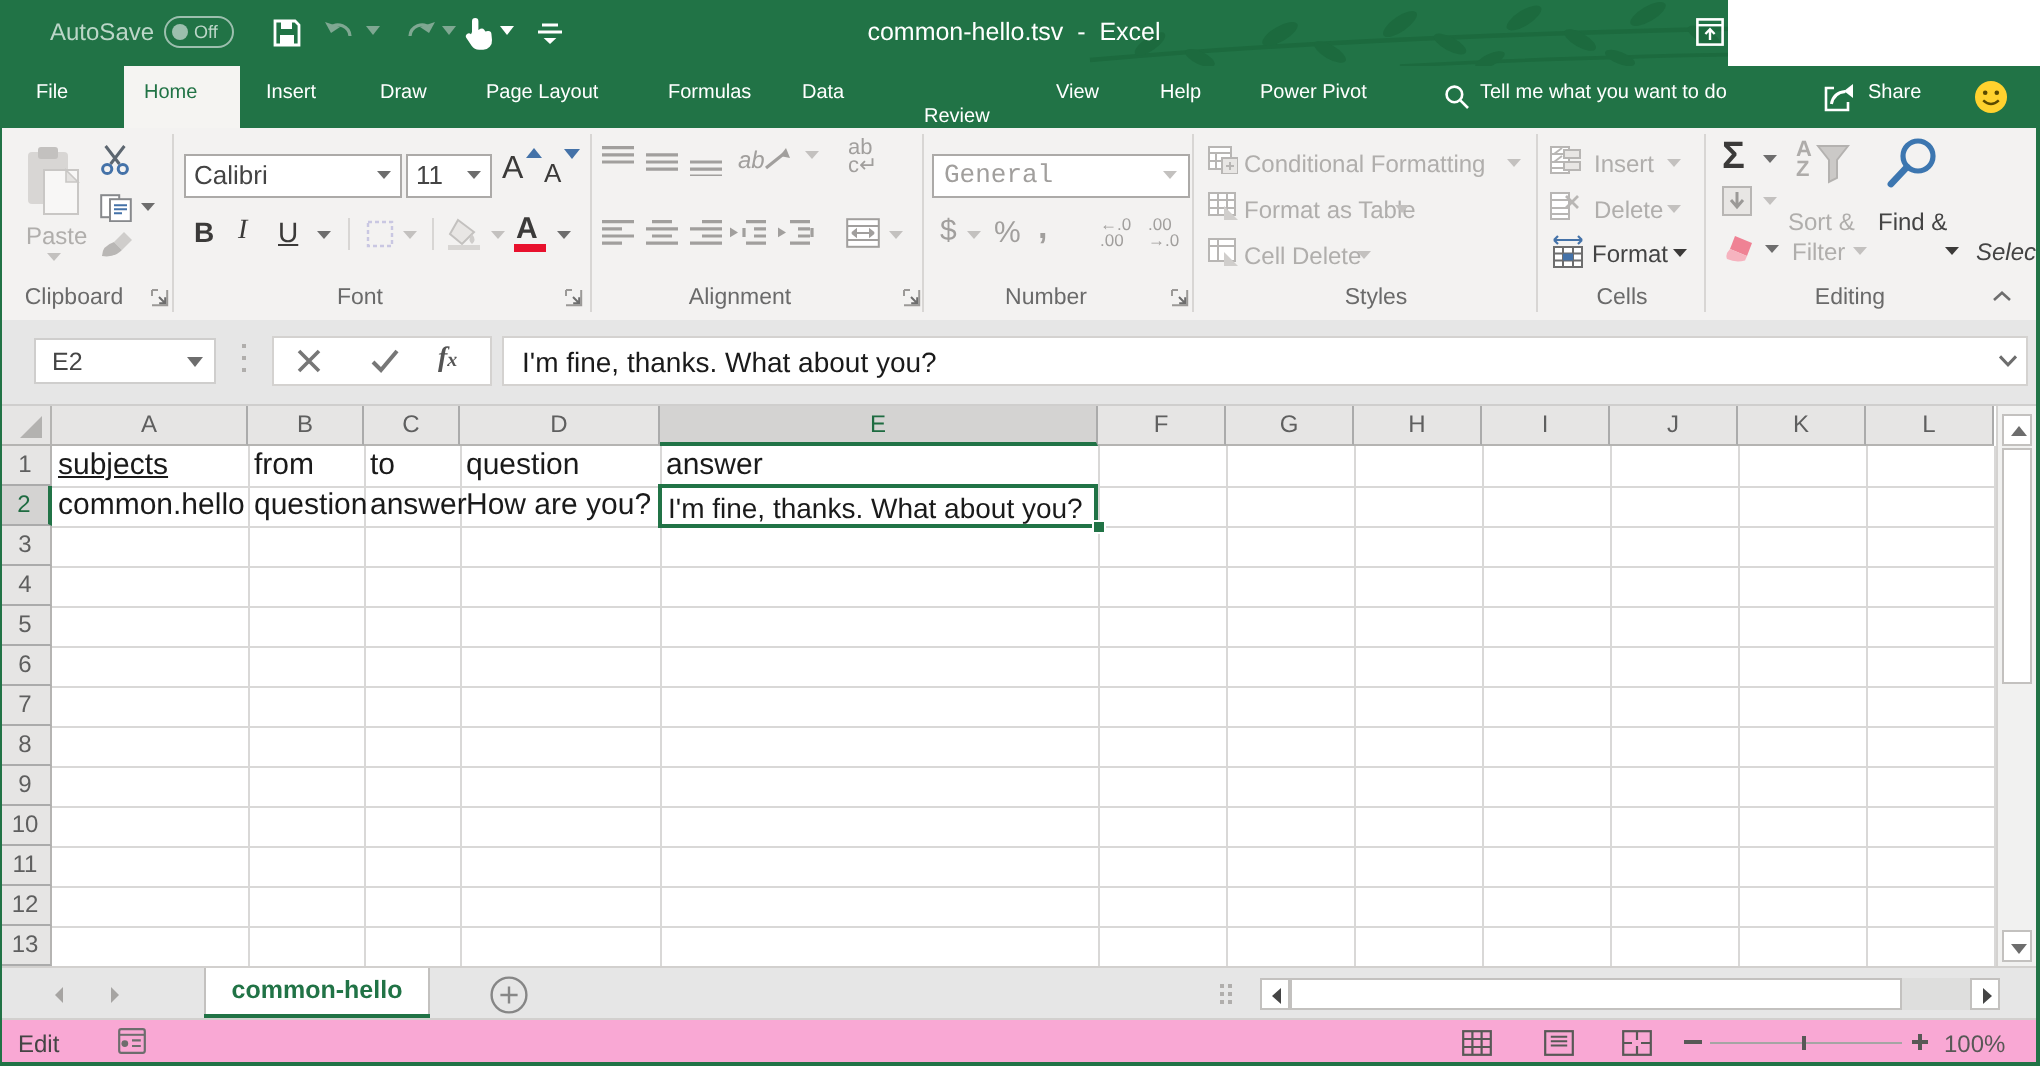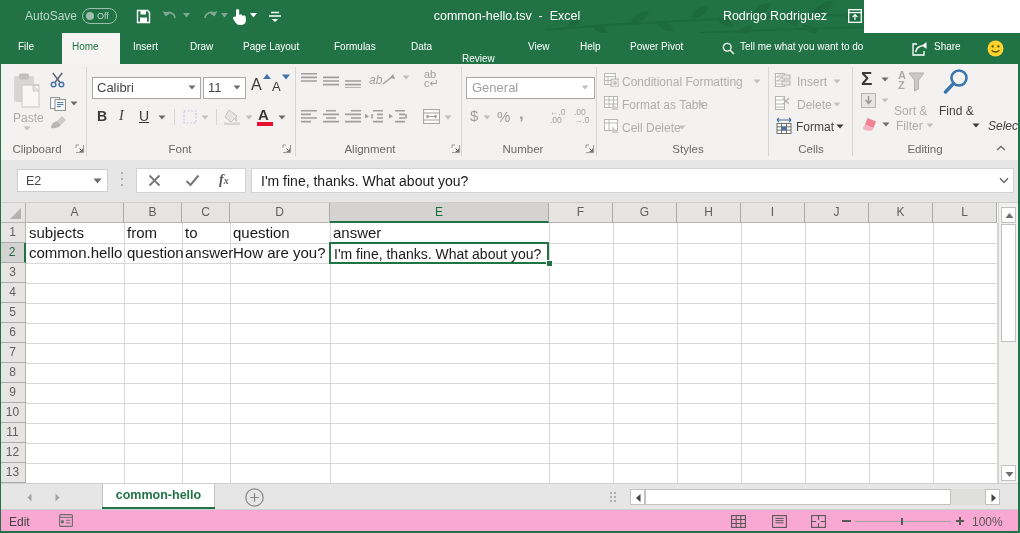--- a/index.html
+++ b/index.html
@@ -80,21 +80,20 @@
     <path d="M5 8 V2.6 a1.6 1.6 0 0 1 3.2 0 V7 l1 -0.6 a1.5 1.5 0 0 1 1.9 0.5 l0.6 0.8 1.2 -0.2 a1.6 1.6 0 0 1 1.8 1.4 l0.3 3.1 a4.5 4.5 0 0 1 -4.4 4.9 H8.6 a4.6 4.6 0 0 1 -3.8 -2 L2.2 11 a1.5 1.5 0 0 1 2.3 -1.9 Z" fill="#fff"></path>
   </svg>
   <svg class="abs" style="left:250px;top:13px" width="7" height="5" viewBox="0 0 7 5">
       <path d="M0 0 h7 l-3.5 4.5z" fill="#fff"></path>
     </svg>
   <svg class="abs" style="left:269px;top:11px" width="12" height="11" viewBox="0 0 12 11">
     <path d="M2 1.5 h8 M0 5 h12" stroke="#fff" stroke-width="1.4"></path>
     <path d="M2.8 8 h6.4 l-3.2 3z" fill="#fff"></path>
   </svg>
   <div class="abs" style="left:427px;top:9px;width:160px;font-size:12.5px;color:#fff;text-align:center;">common-hello.tsv&nbsp;&nbsp;-&nbsp;&nbsp;Excel</div>
-  <div class="abs" style="left:690px;top:9px;width:170px;font-size:12.5px;color:#fff;text-align:center;">Rodrigo Rodriguez</div>
   <svg class="abs" style="left:848px;top:9px" width="14" height="14" viewBox="0 0 14 14">
     <rect x="0.7" y="0.7" width="12.6" height="12.6" fill="none" stroke="#fff" stroke-width="1.3"></rect>
     <path d="M1 3.6 h12" stroke="#fff" stroke-width="1.2"></path>
     <path d="M7 11 V 6 M4.7 8 L7 5.6 L9.3 8" stroke="#fff" stroke-width="1.2" fill="none"></path>
   </svg>
   <div class="abs" style="left:897px;top:15px;width:12px;height:1.5px;background:#fff;"></div>
   <svg class="abs" style="left:942px;top:10px" width="12" height="12" viewBox="0 0 12 12">
       <rect x="0.6" y="0.6" width="10.8" height="10.8" fill="none" stroke="#fff" stroke-width="1.2"></rect>
     </svg>
   <svg class="abs" style="left:989px;top:10px" width="12" height="12" viewBox="0 0 12 12">
@@ -102,21 +101,21 @@
     </svg>
 </div>
 <div class="abs" id="tabsrow">
   <div class="abs" style="left:62px;top:0;width:58px;height:31px;background:#f5f4f2;"></div>
   <div class="abs tabt" style="left:18px;">File</div>
   <div class="abs tabt" style="left:72px;color:#217346;">Home</div>
   <div class="abs tabt" style="left:133px;">Insert</div>
   <div class="abs tabt" style="left:190px;">Draw</div>
   <div class="abs tabt" style="left:243px;">Page Layout</div>
   <div class="abs tabt" style="left:334px;">Formulas</div>
-  <div class="abs tabt" style="left:411px;text-align:center;">Data</div>
+  <div class="abs tabt" style="left:401px;text-align:center;">Data</div>
   <div class="abs tabt" style="left:462px;margin-top:12px;">Review</div>
   <div class="abs tabt" style="left:528px;">View</div>
   <div class="abs tabt" style="left:580px;">Help</div>
   <div class="abs tabt" style="left:630px;">Power Pivot</div>
   <svg class="abs" style="left:722px;top:9px" width="13" height="13" viewBox="0 0 13 13">
       <circle cx="5.2" cy="5.2" r="3.9" fill="none" stroke="#fff" stroke-width="1.3"></circle>
       <path d="M8.2 8.2 L12 12" stroke="#fff" stroke-width="1.3"></path>
     </svg>
   <div class="abs tabt" style="left:740px;">Tell me what you want to do</div>
   <svg class="abs" style="left:912px;top:8px" width="17" height="15" viewBox="0 0 17 15">
@@ -256,21 +255,21 @@
       <path d="M0.5 0.5 h7 l-3.5 4z" fill="#c3c1bf"></path>
     </svg>
   <div class="abs glabel" style="left:340px;width:60px;">Alignment</div>
   <svg class="abs launch" style="left:451px;top:80px" viewBox="0 0 10 10">
       <path d="M1 1 v3 M1 1 h3 M1 8.6 h7.6 V1" fill="none" stroke="#9b9997" stroke-width="1"></path>
       <path d="M4.5 4.5 L7.6 7.6 M7.6 4.6 v3 h-3" stroke="#6d6d6d" stroke-width="1" fill="none"></path>
     </svg>
   <div class="abs gsep" style="left:461px;"></div>
 
   <div class="abs" style="left:466px;top:13px;width:127px;height:20px;background:#fff;border:1px solid #acaaa8;"></div>
-  <div class="abs" style="left:472px;top:16px;font-size:13px;color:#a19f9d;">General</div>
+  <div class="abs" style="left:472px;top:16px;font-size:13px;color:#a19f9d;font-family:Liberation Mono, monospace;">General</div>
   <svg class="abs" style="left:581px;top:21px" width="8" height="5" viewBox="0 0 8 5">
       <path d="M0.5 0.5 h7 l-3.5 4z" fill="#c3c1bf"></path>
     </svg>
   <div class="abs" style="left:470px;top:43px;font-size:15px;color:#a19f9d;">$</div>
   <svg class="abs" style="left:483px;top:51px" width="8" height="5" viewBox="0 0 8 5">
       <path d="M0.5 0.5 h7 l-3.5 4z" fill="#c3c1bf"></path>
     </svg>
   <div class="abs" style="left:497px;top:44px;font-size:15px;color:#a19f9d;">%</div>
   <div class="abs" style="left:519px;top:40px;font-size:17px;font-weight:bold;color:#a19f9d;">,</div>
   <div class="abs" style="left:550px;top:44px;font-size:8.5px;color:#a19f9d;line-height:8px;">←.0<br>.00</div>
@@ -462,21 +461,21 @@
   <div class="abs" style="left:26px;top:140px;width:971px;height:1px;background:#d9d8d7;"></div>
   <div class="abs" style="left:26px;top:160px;width:971px;height:1px;background:#d9d8d7;"></div>
   <div class="abs" style="left:26px;top:180px;width:971px;height:1px;background:#d9d8d7;"></div>
   <div class="abs" style="left:26px;top:200px;width:971px;height:1px;background:#d9d8d7;"></div>
   <div class="abs" style="left:26px;top:220px;width:971px;height:1px;background:#d9d8d7;"></div>
   <div class="abs" style="left:26px;top:240px;width:971px;height:1px;background:#d9d8d7;"></div>
   <div class="abs" style="left:26px;top:260px;width:971px;height:1px;background:#d9d8d7;"></div>
   <div class="abs" style="left:26px;top:280px;width:971px;height:1px;background:#d9d8d7;"></div>
   </div>
   <div class="abs" id="gcells">
-  <div class="abs" style="left:29px;top:21px;font-size:15px;color:#1a1a1a;white-space:nowrap;">subjects</div>
+  <div class="abs" style="left:29px;top:21px;font-size:15px;color:#1a1a1a;white-space:nowrap;text-decoration:underline;">subjects</div>
   <div class="abs" style="left:127px;top:21px;font-size:15px;color:#1a1a1a;white-space:nowrap;">from</div>
   <div class="abs" style="left:185px;top:21px;font-size:15px;color:#1a1a1a;white-space:nowrap;">to</div>
   <div class="abs" style="left:233px;top:21px;font-size:15px;color:#1a1a1a;white-space:nowrap;">question</div>
   <div class="abs" style="left:333px;top:21px;font-size:15px;color:#1a1a1a;white-space:nowrap;">answer</div>
   <div class="abs" style="left:29px;top:41px;font-size:15px;color:#1a1a1a;white-space:nowrap;">common.hello</div>
   <div class="abs" style="left:127px;top:41px;font-size:15px;color:#1a1a1a;white-space:nowrap;">question</div>
   <div class="abs" style="left:185px;top:41px;font-size:15px;color:#1a1a1a;white-space:nowrap;">answer</div>
   <div class="abs" style="left:233px;top:41px;font-size:15px;color:#1a1a1a;white-space:nowrap;">How are you?</div>
   </div>
 

